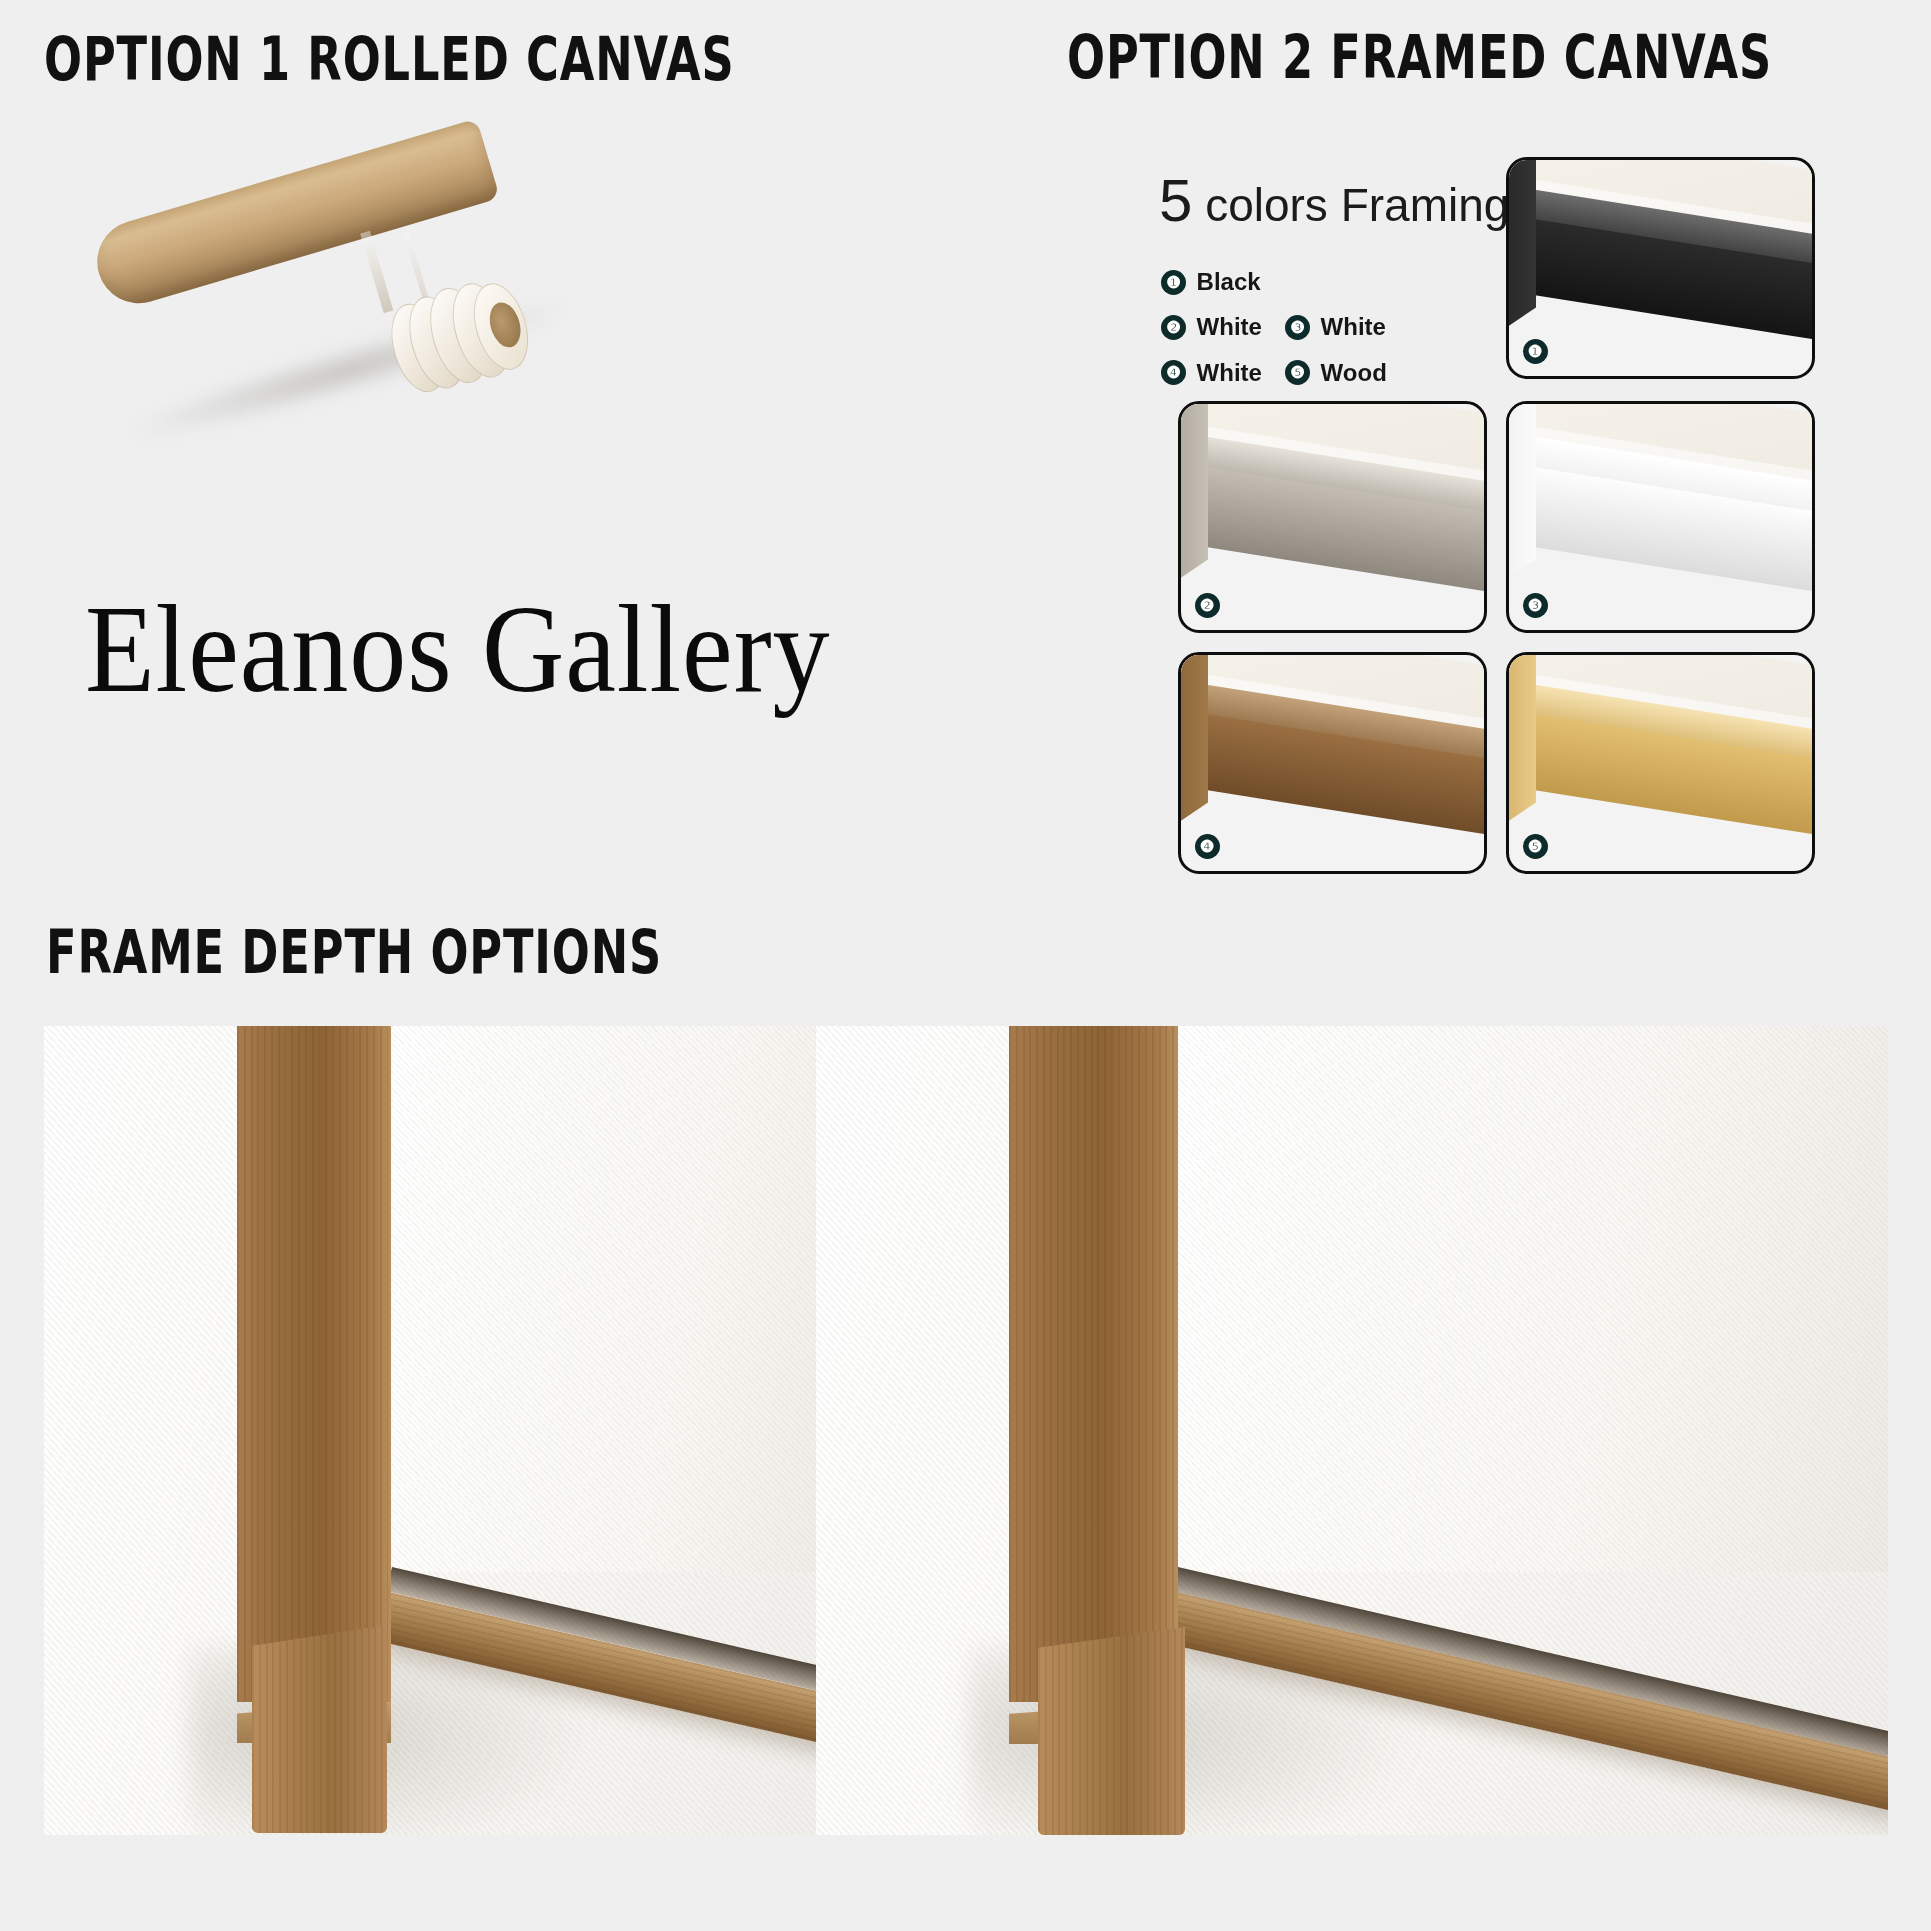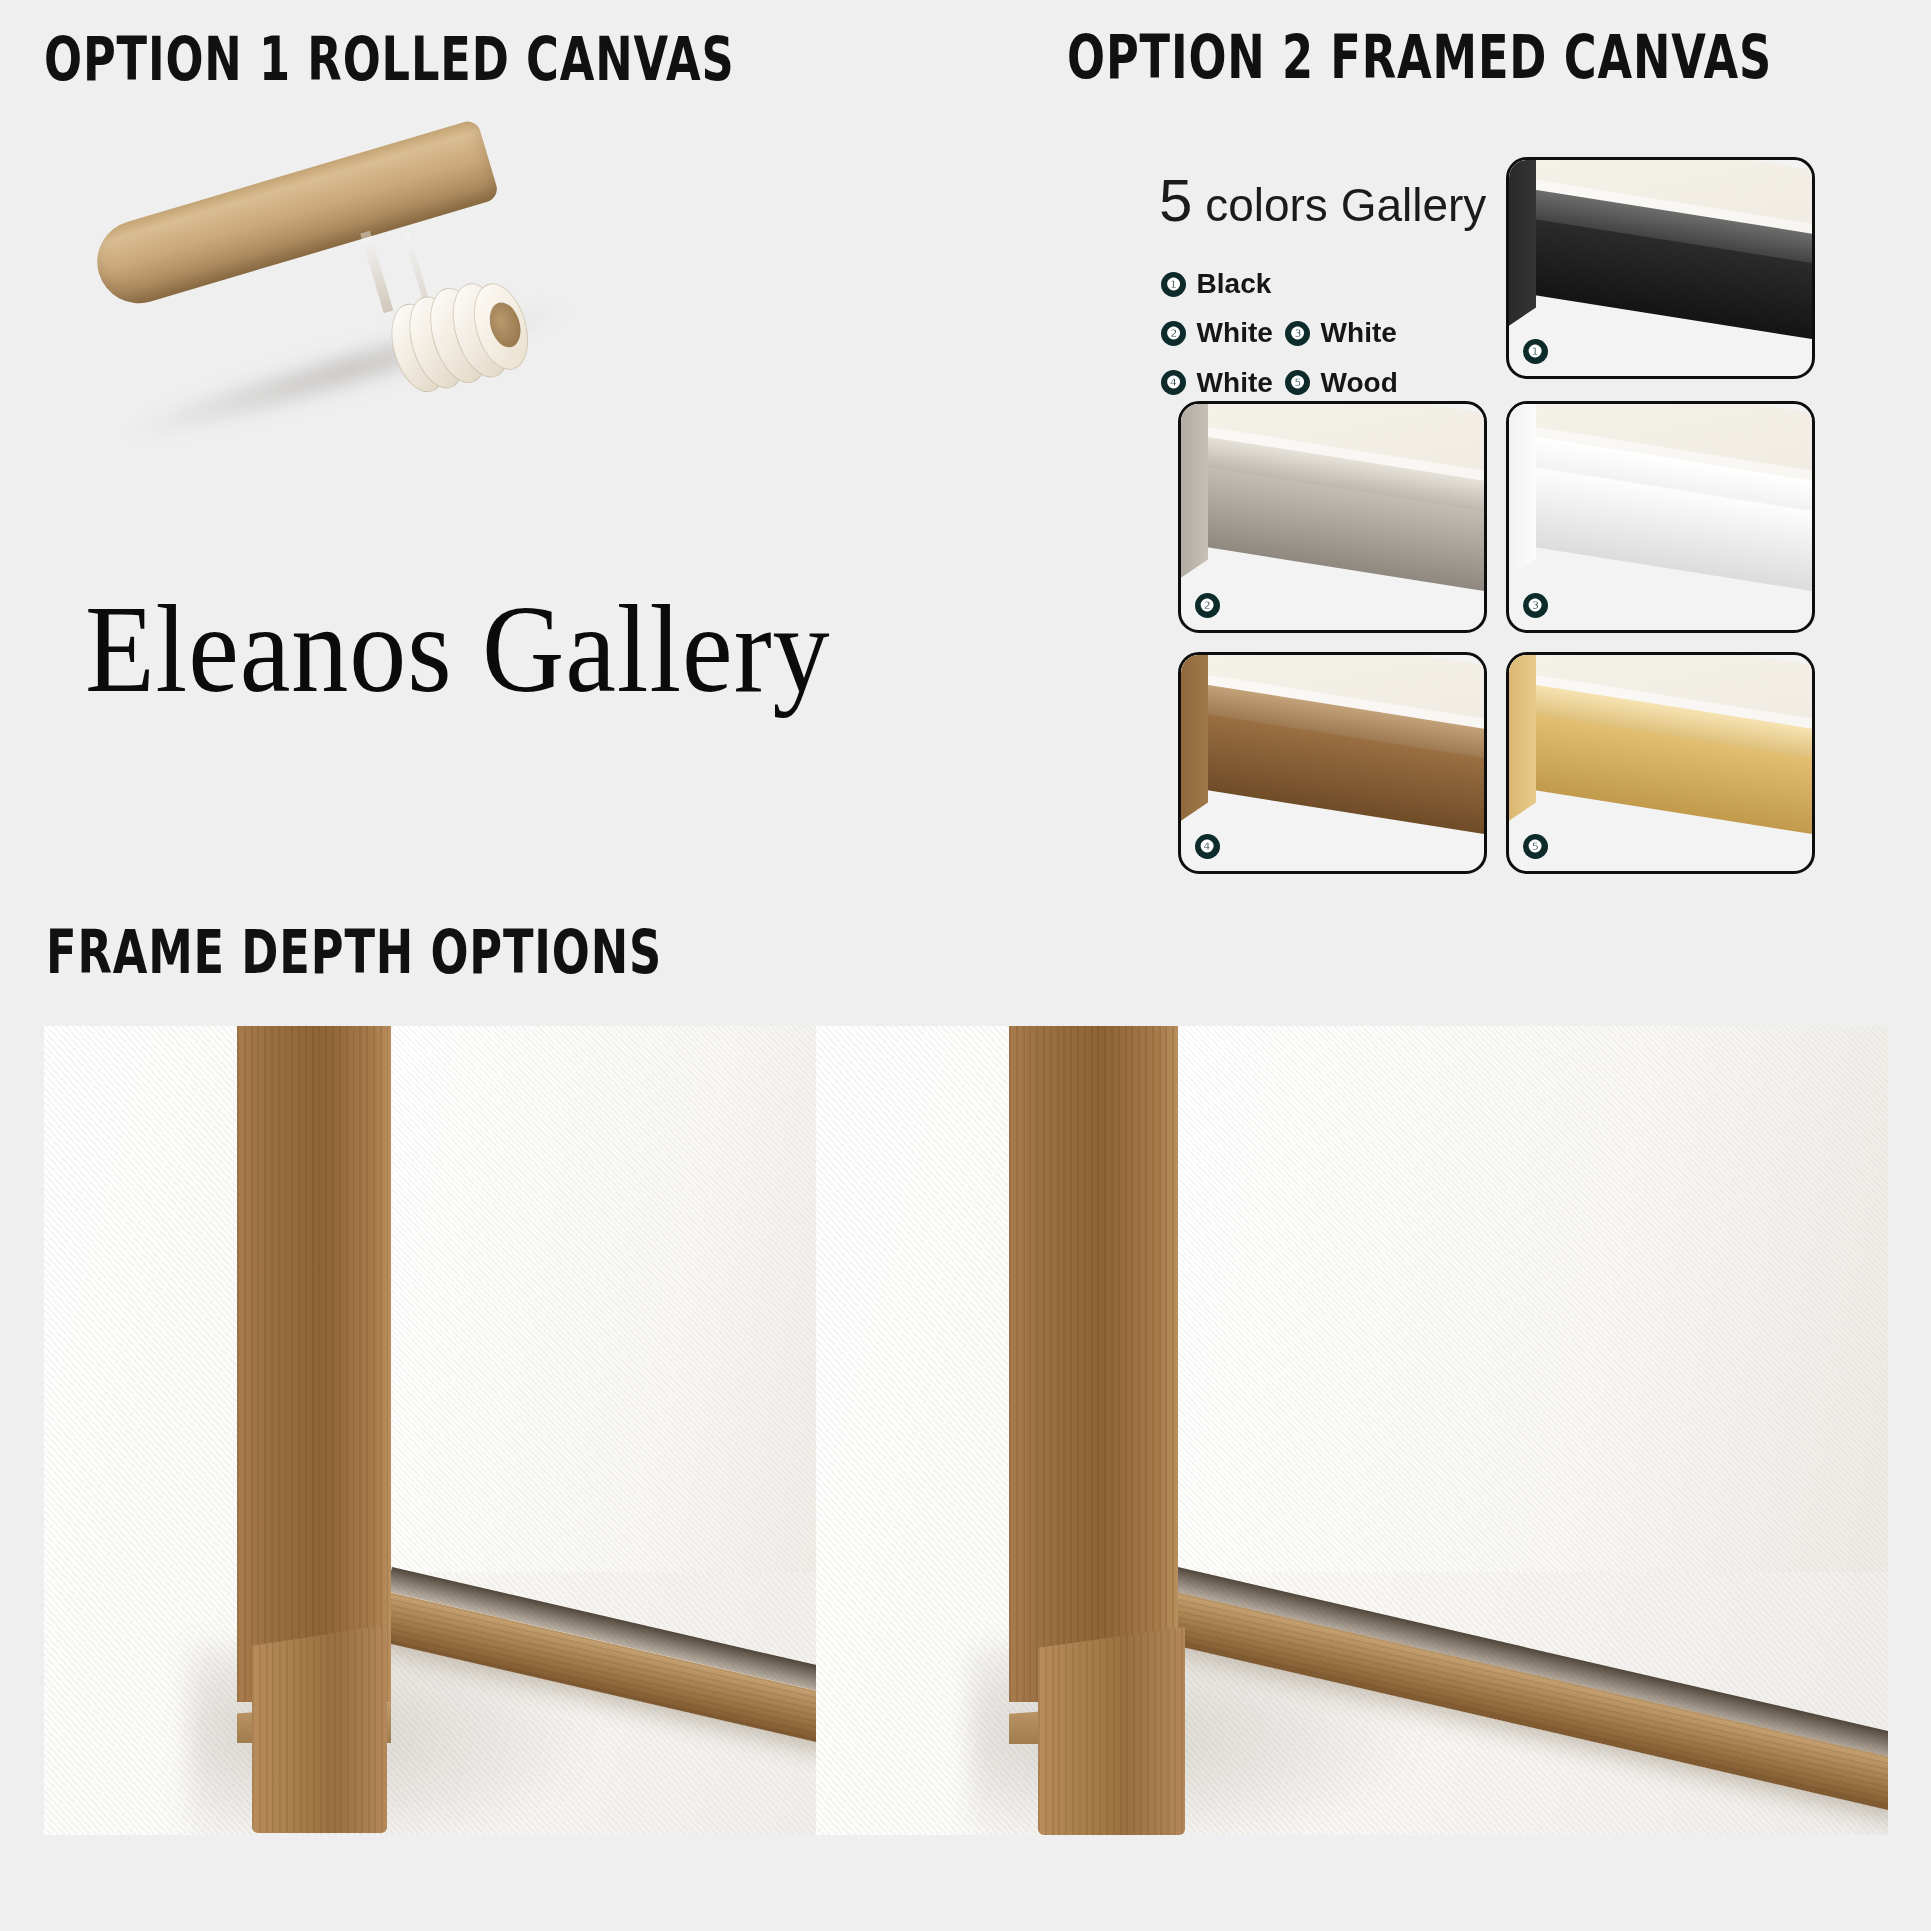--- a/index.html
+++ b/index.html
@@ -129,21 +129,21 @@
     background: #0d2b2b;
     color: #fff;
     font-size: 16.4px;
     font-weight: 700;
     display: flex;
     align-items: center;
     justify-content: center;
     flex: 0 0 auto;
     margin-right: 10.6px;
   }
-  .legend-label { font-size: 28px; font-weight: 700; color: #161616; }
+  .legend-label { font-size: 24px; font-weight: 700; color: #161616; }
 
   
   .swatch {
     position: absolute;
     border: 3.9px solid #0e0e0e;
     border-radius: 21px;
     background: #f3f3f3;
     overflow: hidden;
   }
   #swatch-1 { left: 1506px; top: 157px;  width: 309px; height: 222px; }
@@ -347,21 +347,21 @@
     <div class="roll-core"></div>
   </div>
 </div>
 
 <div id="brand">Eleanos Gallery</div>
 
 <div class="hand-heading" id="heading-option2">OPTION 2 FRAMED CANVAS</div>
 
 <div id="framing-title">
   <span class="big">5</span>
-  <span>colors Gallery</span>
+  <span>colors Framing</span>
 </div>
 
 <div id="framing-legend">
   <div class="legend-row">
     <div class="legend-item">
       <span class="badge">❶</span>
       <span class="legend-label">Black</span>
     </div>
   </div>
   <div class="legend-row">

